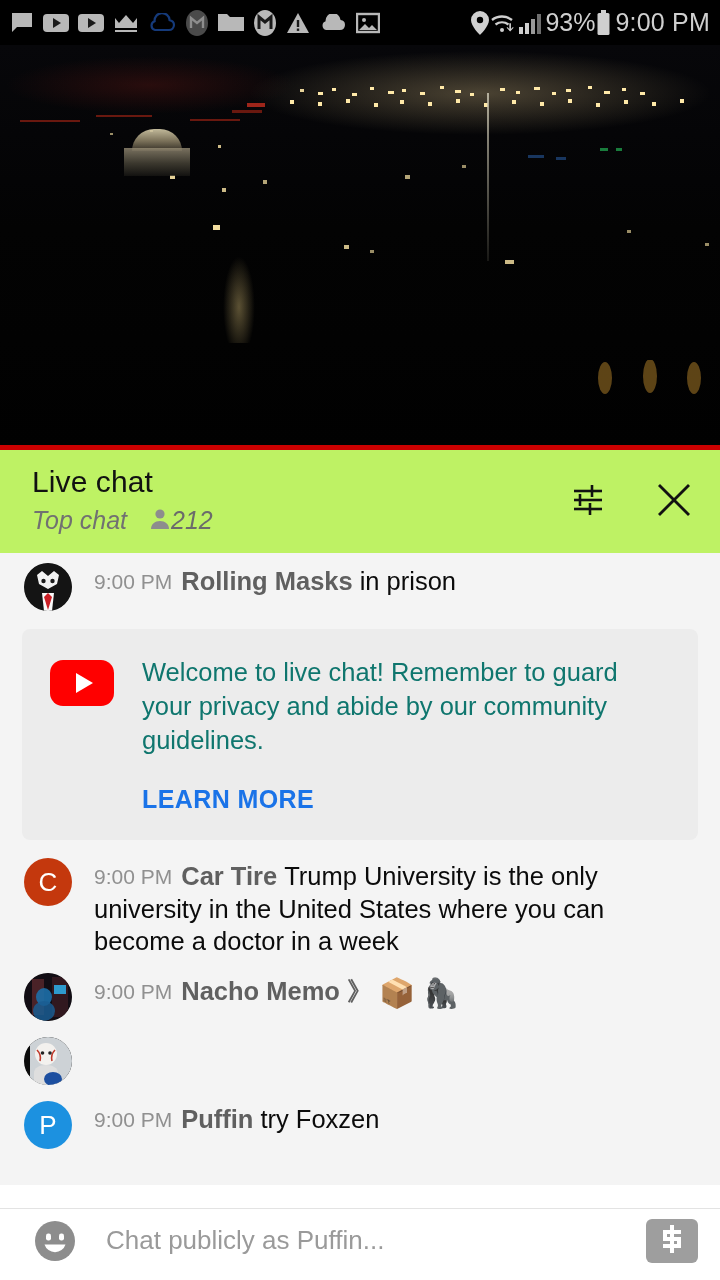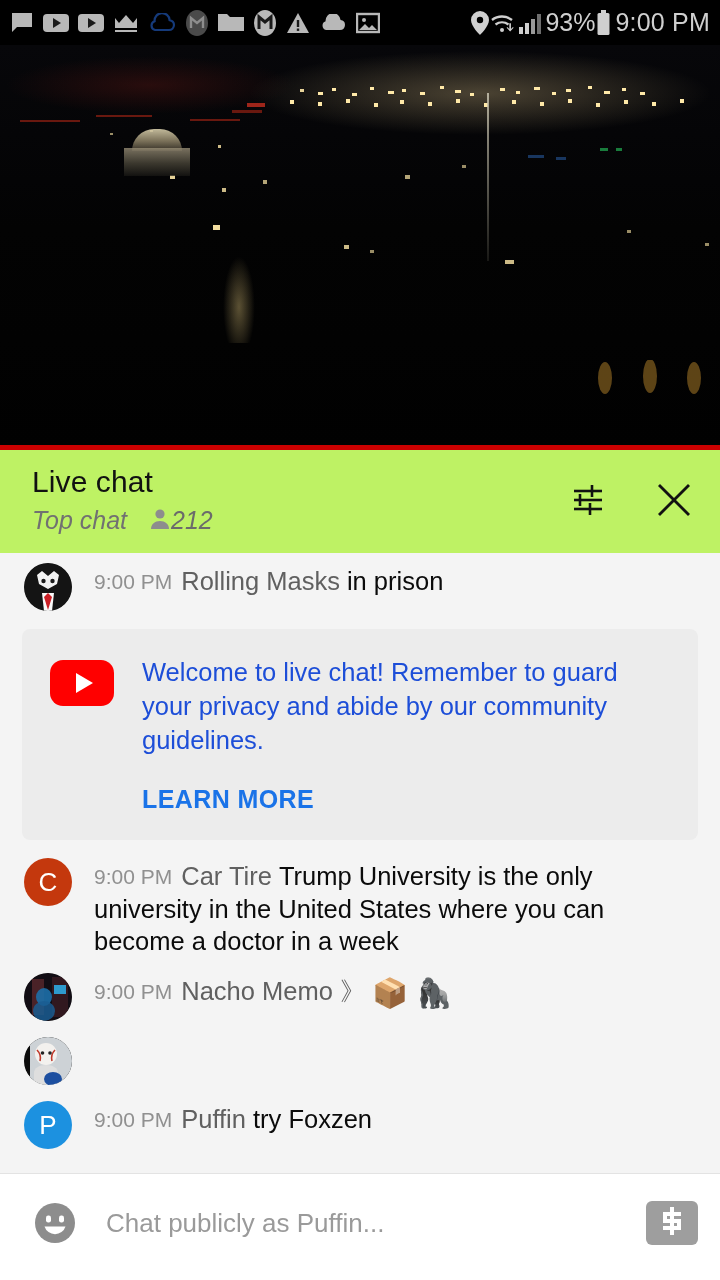--- a/index.html
+++ b/index.html
@@ -115,47 +115,47 @@
     display:flex; align-items:center; justify-content:center;
     color:#ffffff; font-size:26px; font-weight:400;
   }
   .msg-body {
     flex: 1 1 auto;
     font-size: 25.5px; line-height: 32px; color: #0f0f0f;
     padding-top: 2px;
     word-wrap: break-word;
   }
   .ts { color: #909090; font-size: 21px; margin-right: 9px; vertical-align: 1px; }
-  .author { font-weight: normal; color: #606060; margin-right: 7px; }
+  .author { font-weight: bold; color: #606060; margin-right: 7px; }
   .mtext { color: #0b0b0b; }
   .emoji { font-size: 29px; vertical-align: -3px; }
 
   
   .welcome {
     margin: 10px 22px 10px 22px;
     background: #ececec;
     border-radius: 8px;
     padding: 26px 24px 26px 26px;
     display: flex; align-items: flex-start;
   }
   .yt-logo {
     flex: 0 0 auto; width: 68px; height: 48px; margin-right: 26px; margin-top: 4px;
     display:flex; align-items:center; justify-content:center;
   }
   .welcome-right { flex: 1 1 auto; }
-  .welcome-text { font-size: 25.5px; line-height: 34px; color: #1d4ed8; }
+  .welcome-text { font-size: 25.5px; line-height: 34px; color: #0f766e; }
   .learn-more {
     margin-top: 28px; color: #1a73e8; font-size: 25px;
     font-weight: bold; letter-spacing: .4px; cursor: pointer;
   }
 
   
   .input-bar {
     position: absolute; left: 0; bottom: 0;
-    width: 720px; height: 107px;
+    width: 720px; height: 72px;
     background: #ffffff;
     border-top: 1px solid #e3e3e3;
     display: flex; align-items: center;
     padding: 0 22px 8px 30px;
   }
   .emoji-btn { flex: 0 0 auto; width:50px; height:50px; display:flex; align-items:center; justify-content:center; cursor:pointer; }
   .chat-input {
     flex: 1 1 auto;
     border: none; outline: none; background: transparent;
     font-family: "Liberation Sans", sans-serif;

